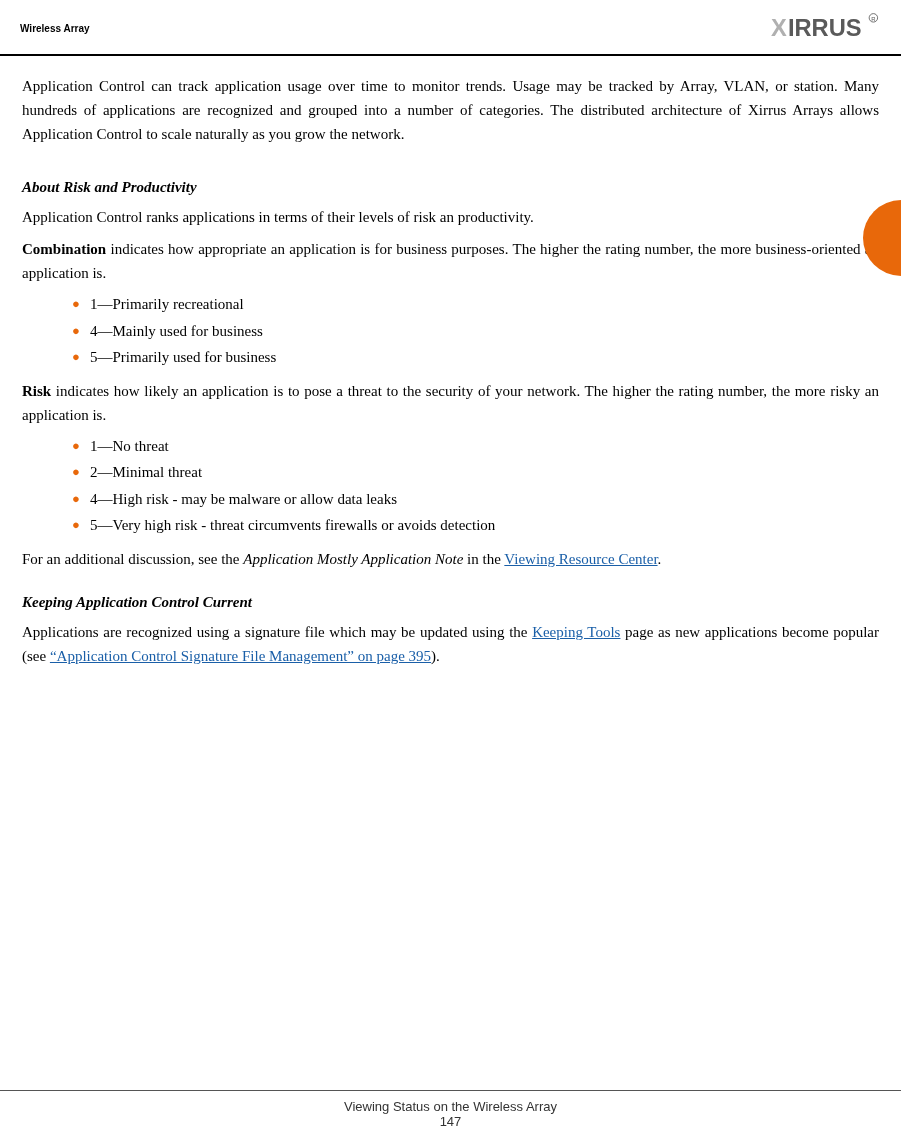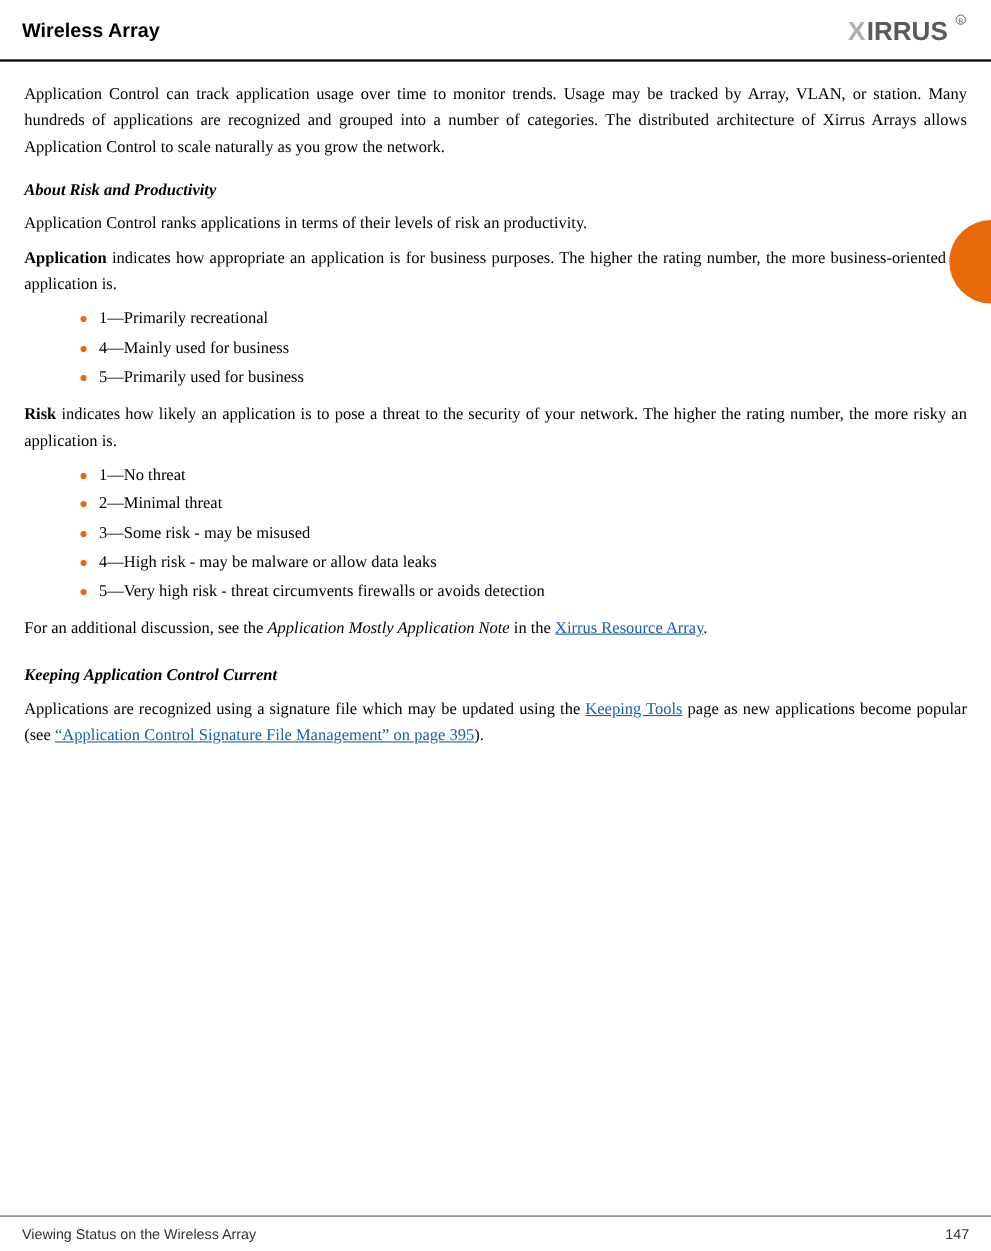--- a/index.html
+++ b/index.html
@@ -16,21 +16,21 @@
     
     .header {
       display: flex;
       justify-content: space-between;
       align-items: center;
       padding: 10px 20px 8px 20px;
       border-bottom: 2px solid #000;
     }
     .header-title {
       font-family: Arial, sans-serif;
-      font-size: 18px;
+      font-size: 10px;
       font-weight: bold;
       color: #000;
     }
     .logo-container {
       display: flex;
       align-items: center;
     }
 
     
     .content {
@@ -51,21 +51,21 @@
 
     .intro-para {
       text-align: justify;
       line-height: 1.6;
     }
 
     .section-title {
       font-style: italic;
       font-weight: bold;
       margin-bottom: 6px;
-      margin-top: 16px;
+      margin-top: 30px;
     }
 
     .section-para {
       text-align: justify;
       margin-bottom: 8px;
       line-height: 1.6;
     }
 
     .bold-term {
       font-weight: bold;
@@ -106,20 +106,21 @@
       left: 0;
       right: 0;
       border-top: 1px solid #555;
       padding: 8px 20px;
       display: flex;
       justify-content: space-between;
       align-items: center;
       font-family: Arial, sans-serif;
       font-size: 13px;
       color: #333;
+      flex-direction: column;
     }
 
     
     .xirrus-logo svg {
       width: 110px;
       height: 36px;
     }
   </style>
 </head>
 <body>
@@ -141,43 +142,42 @@
 <div class="orange-circle"></div>
 
 <div class="content">
 
   <p class="intro-para">Application Control can track application usage over time to monitor trends. Usage may be tracked by Array, VLAN, or station. Many hundreds of applications are recognized and grouped into a number of categories. The distributed architecture of Xirrus Arrays allows Application Control to scale naturally as you grow the network.</p>
 
   <p class="section-title">About Risk and Productivity</p>
   <p class="section-para">Application Control ranks applications in terms of their levels of risk an productivity.</p>
 
   <p class="section-para">
-    <span class="bold-term">Application</span><span> indicates how appropriate an application is for business purposes. The higher the rating number, the more business-oriented an application is.</span>
+    <span class="bold-term">Combination</span><span> indicates how appropriate an application is for business purposes. The higher the rating number, the more business-oriented an application is.</span>
   </p>
 
   <ul class="bullet-list">
     <li>1—Primarily recreational</li>
     <li>4—Mainly used for business</li>
     <li>5—Primarily used for business</li>
   </ul>
 
   <p class="section-para">
     <span class="bold-term">Risk</span><span> indicates how likely an application is to pose a threat to the security of your network. The higher the rating number, the more risky an application is.</span>
   </p>
 
   <ul class="bullet-list">
     <li>1—No threat</li>
     <li>2—Minimal threat</li>
-    <li>3—Some risk - may be misused</li>
     <li>4—High risk - may be malware or allow data leaks</li>
     <li>5—Very high risk - threat circumvents firewalls or avoids detection</li>
   </ul>
 
   <p class="section-para">
-    <span>For an additional discussion, see the </span><span class="italic-ref">Application Mostly Application Note</span><span> in the </span><a class="link-text" href="#">Xirrus Resource Array</a><span>.</span>
+    <span>For an additional discussion, see the </span><span class="italic-ref">Application Mostly Application Note</span><span> in the </span><a class="link-text" href="#">Viewing Resource Center</a><span>.</span>
   </p>
 
   <p class="section-title" style="margin-top:20px;">Keeping Application Control Current</p>
   <p class="section-para">
     <span>Applications are recognized using a signature file which may be updated using the </span><a class="link-text" href="#">Keeping Tools</a><span> page as new applications become popular (see </span><a class="link-text" href="#">“Application Control Signature File Management” on page 395</a><span>).</span>
   </p>
 
 </div>
 
 <div class="footer">

